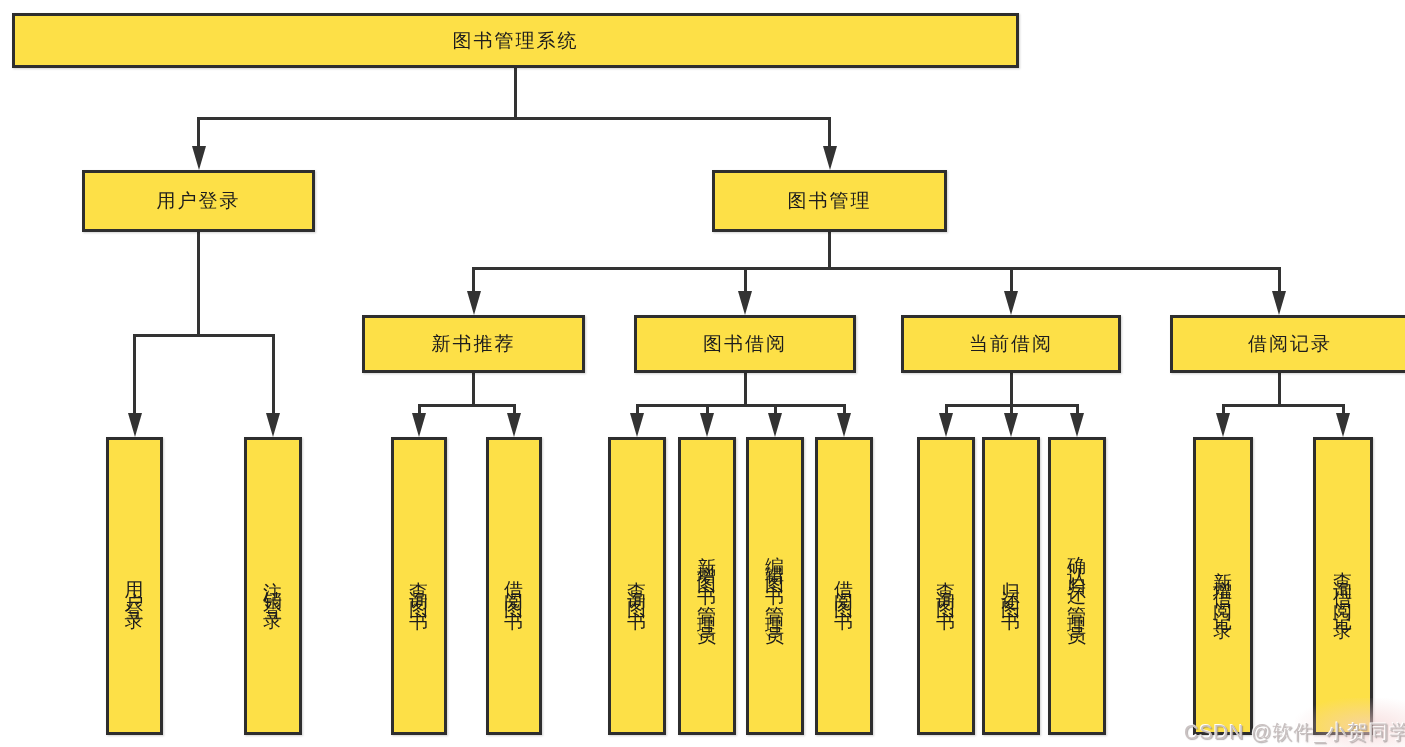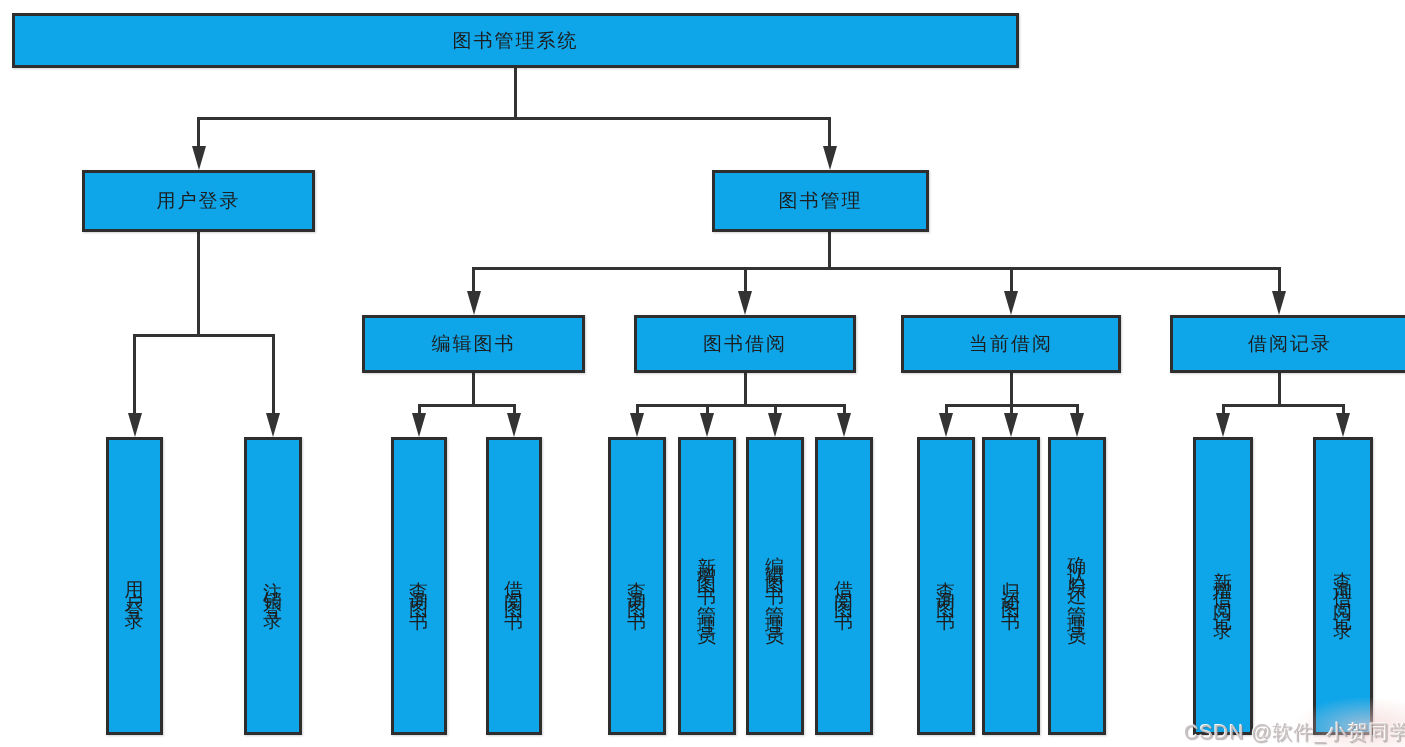--- a/index.html
+++ b/index.html
@@ -6,21 +6,21 @@
   #stage{
     position:relative;
     width:1405px;height:747px;
     background:#ffffff;
     font-family:"Liberation Sans","DejaVu Sans",sans-serif;
     overflow:hidden;
   }
   
   .box{
     position:absolute;
-    background:#0ea5e9;
+    background:#fde047;
     border:3px solid #2e2e2e;
     box-sizing:border-box;
     display:flex;
     align-items:center;
     justify-content:center;
     color:#1d1d1d;
     box-shadow:1px 1px 2px rgba(0,0,0,0.18);
   }
   .box.h span{
     font-size:19px;
@@ -130,26 +130,26 @@
   <div class="arw" style="left:1216px;top:413px"></div>
   <div class="arw" style="left:1336px;top:413px"></div>
 
   <div class="box h" style="left:12px;top:13px;width:1007px;height:55px">
     <span>图书管理系统</span>
   </div>
 
   <div class="box h" style="left:82px;top:170px;width:233px;height:62px">
     <span>用户登录</span>
   </div>
-  <div class="box h" style="left:712px;top:170px;width:217px;height:62px">
+  <div class="box h" style="left:712px;top:170px;width:235px;height:62px">
     <span>图书管理</span>
   </div>
 
   <div class="box h" style="left:362px;top:315px;width:223px;height:58px">
-    <span>编辑图书</span>
+    <span>新书推荐</span>
   </div>
   <div class="box h" style="left:634px;top:315px;width:222px;height:58px">
     <span>图书借阅</span>
   </div>
   <div class="box h" style="left:901px;top:315px;width:220px;height:58px">
     <span>当前借阅</span>
   </div>
   <div class="box h" style="left:1170px;top:315px;width:240px;height:58px">
     <span>借阅记录</span>
   </div>

